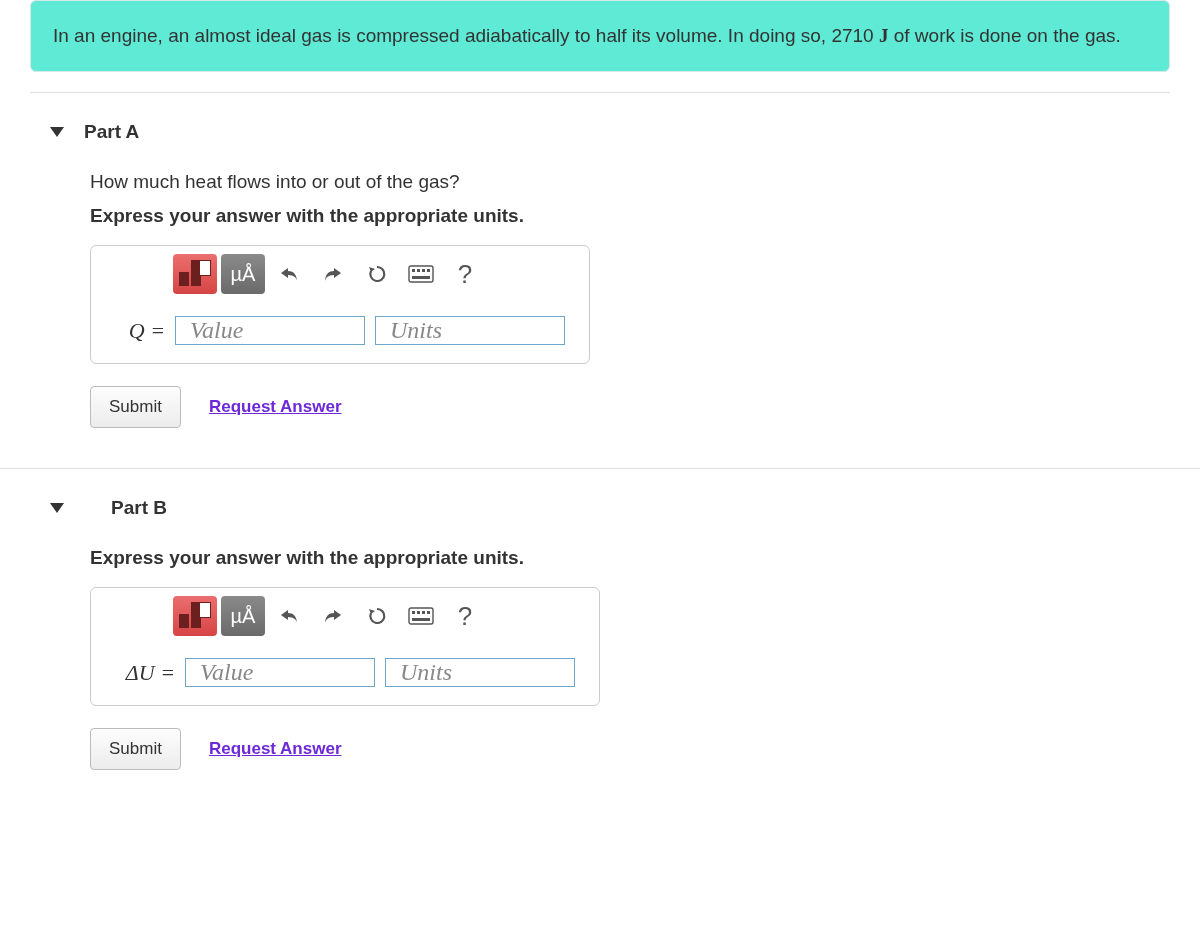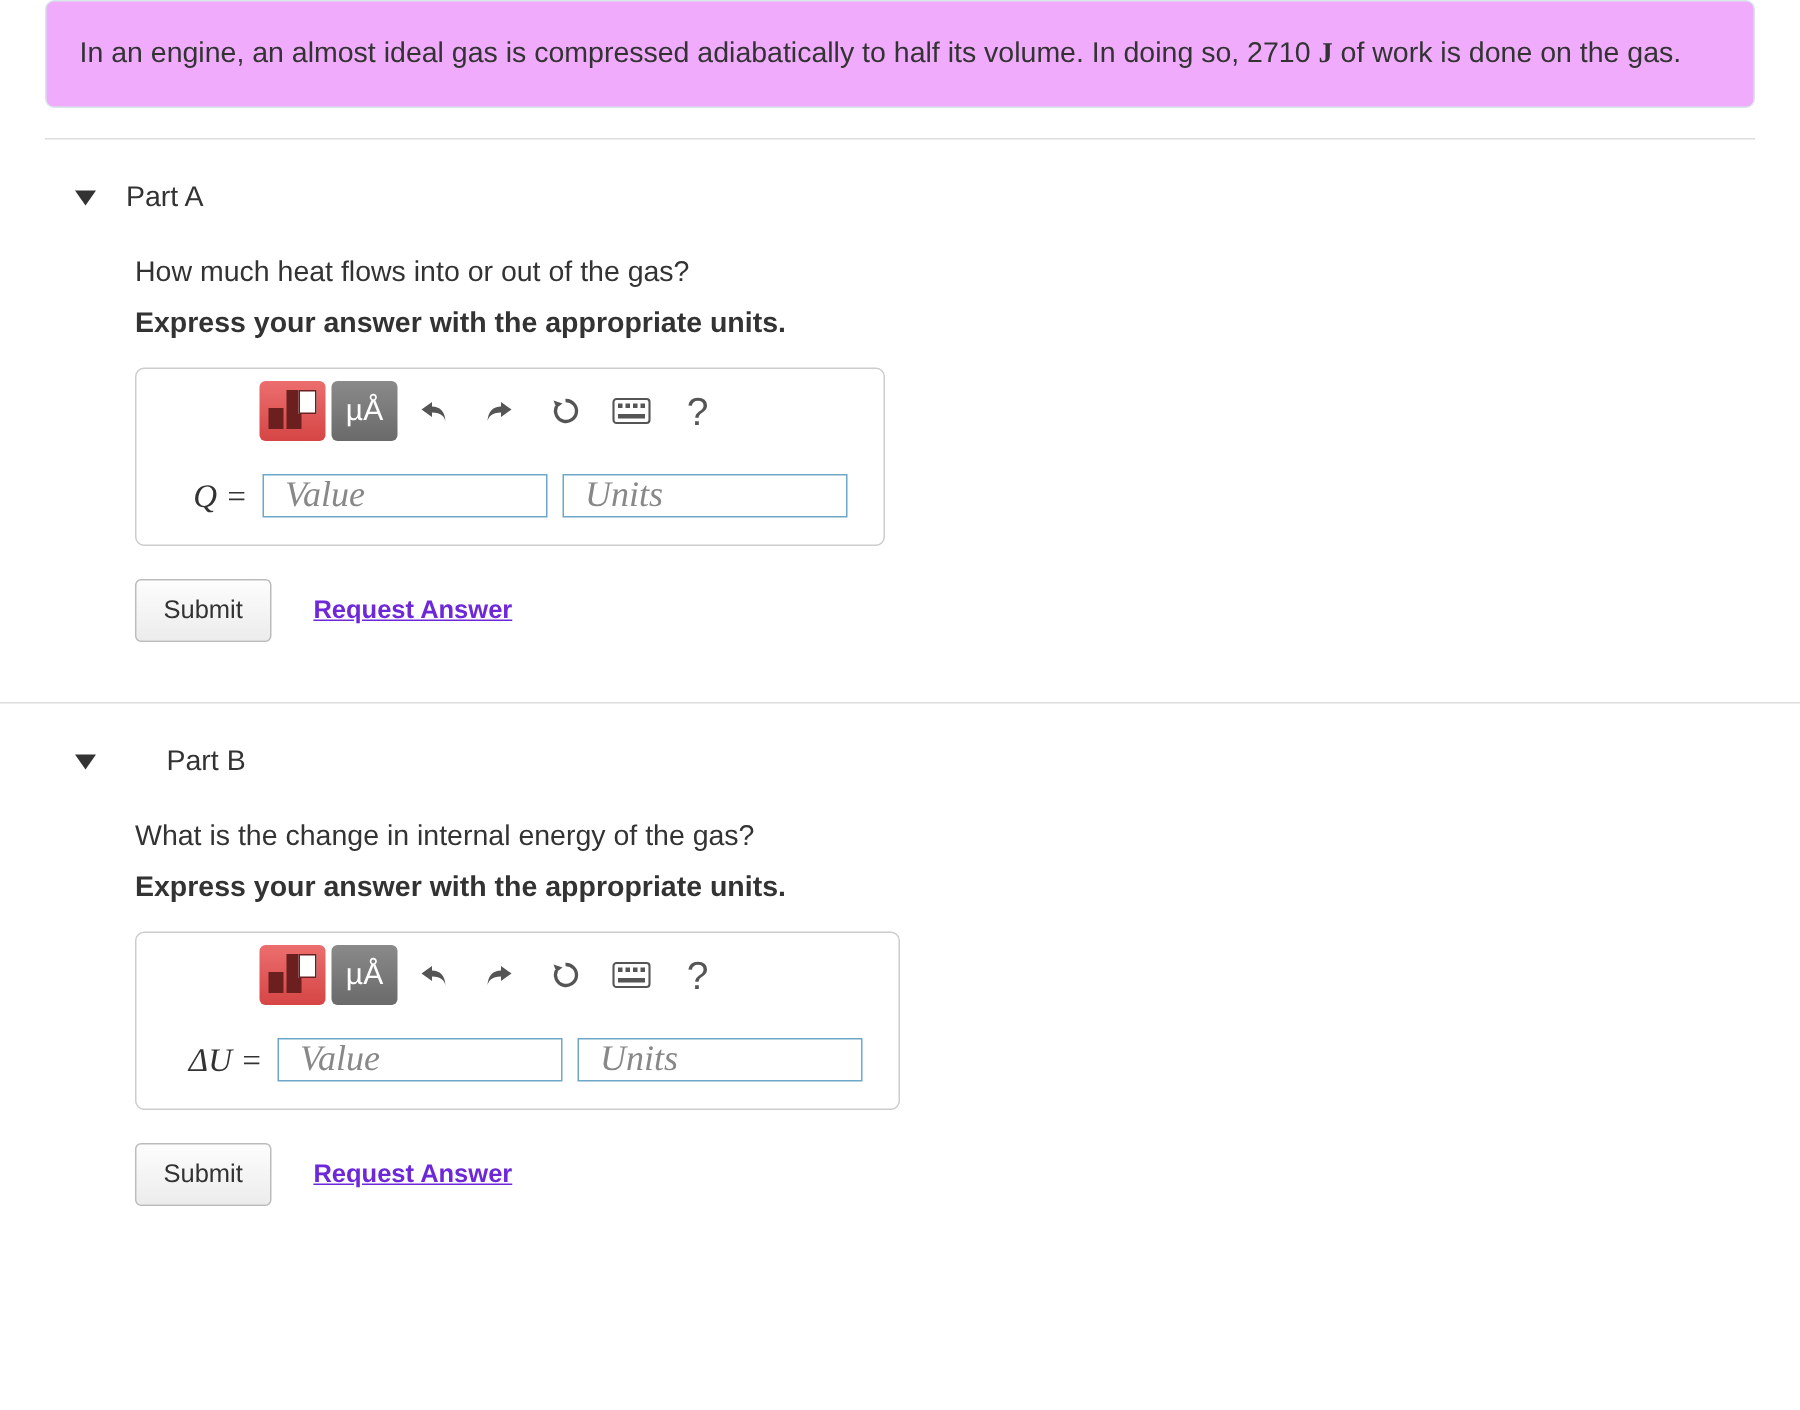--- a/index.html
+++ b/index.html
@@ -5,21 +5,21 @@
   * { box-sizing: border-box; }
   body {
     font-family: "Helvetica Neue", Arial, sans-serif;
     margin: 0;
     padding: 0;
     color: #333;
     font-size: 18px;
     background: #fff;
   }
   .intro-box {
-    background: #f0abfc;
+    background: #5eead4;
     border: 1px solid #d7e8e8;
     border-radius: 6px;
     margin: 0 30px 20px 30px;
     padding: 24px 22px;
     font-size: 19px;
     color: #333;
   }
   .part-divider {
     border-top: 1px solid #ddd;
     margin: 0 30px;
@@ -31,21 +31,21 @@
     cursor: pointer;
   }
   .part-header .triangle {
     width: 0; height: 0;
     border-left: 7px solid transparent;
     border-right: 7px solid transparent;
     border-top: 10px solid #333;
     margin-right: 20px;
   }
   .part-title {
-    font-weight: normal;
+    font-weight: bold;
     font-size: 19px;
   }
   .part-body {
     padding: 10px 30px 30px 90px;
   }
   .question {
     font-size: 19px;
     margin-bottom: 12px;
   }
   .hint {
@@ -234,21 +234,20 @@
     <button class="submit-btn">Submit</button>
     <span class="request-link">Request Answer</span>
   </div>
 </div>
 
 <div class="part-header" style="border-top:1px solid #ddd; margin-top:10px;gap:27px;">
   <span class="triangle"></span>
   <span class="part-title">Part B</span>
 </div>
 <div class="part-body">
-  <div class="question">What is the change in internal energy of the gas?</div>
   <div class="hint">Express your answer with the appropriate units.</div>
 
   <div class="answer-panel">
     <div class="toolbar">
       <div class="tb-template">
           <span class="tb-template-mid"></span>
         </div>
       <div class="tb-mu">µÅ</div>
       <div class="tb-btn">
         <svg width="22" height="18" viewBox="0 0 22 18">

